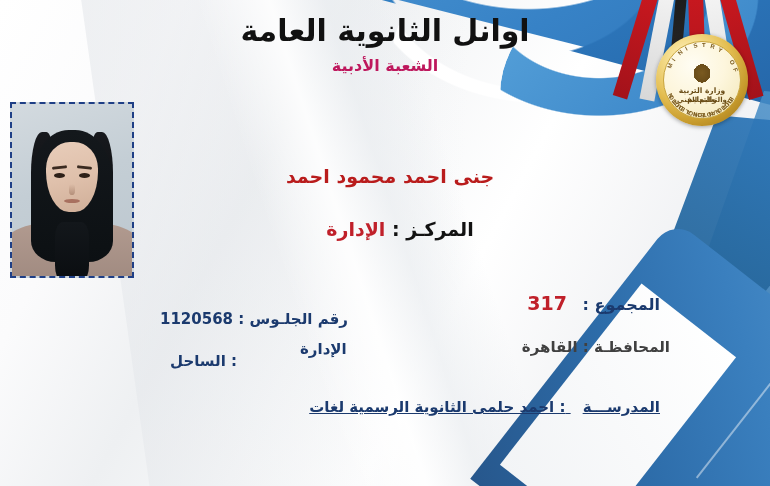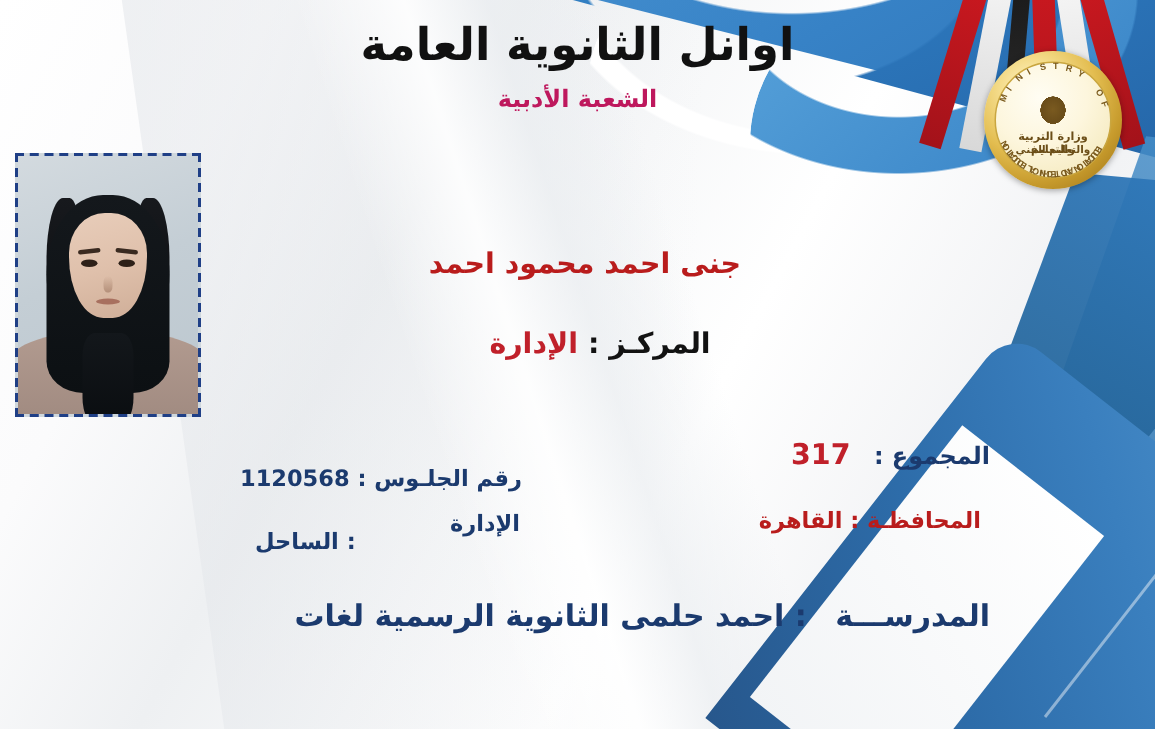--- a/index.html
+++ b/index.html
@@ -355,34 +355,34 @@
     font-size: 16px; color: #1b3a6e; white-space: nowrap;
   }
   .row-total .num { color: #c0202a; font-size: 19px; margin-right: 10px; }
   .row-seat {
     position: absolute; top: 294px; left: 160px;
     font-size: 15px; color: #1b3a6e; white-space: nowrap; margin-top: 16px;
   }
   .row-seat .num { direction: ltr; display: inline-block; }
 
   .row-gov {
-    position: absolute; top: 338px; right: 116px;
-    font-size: 15px; color: #b91c1c; white-space: nowrap;
+    position: absolute; top: 338px; right: 100px;
+    font-size: 15px; color: #404040; white-space: nowrap;
   }
   .row-admin-lab {
     position: absolute; top: 340px; left: 300px;
     font-size: 15px; color: #1b3a6e; white-space: nowrap;
   }
   .row-admin-val {
     position: absolute; top: 352px; left: 170px;
     font-size: 15px; color: #1b3a6e; white-space: nowrap;
   }
   .row-school {
     position: absolute; top: 398px; right: 110px;
-    font-size: 20px; color: #1b3a6e; white-space: nowrap;
+    font-size: 15px; color: #1b3a6e; white-space: nowrap; text-decoration: underline;
   }
   .row-school .lab { margin-left: 12px; }
 </style>
 </head>
 <body>
 
 <div id="card">
 
   <div class="bg-base"></div>
   <div class="bg-soft-gray"></div>

